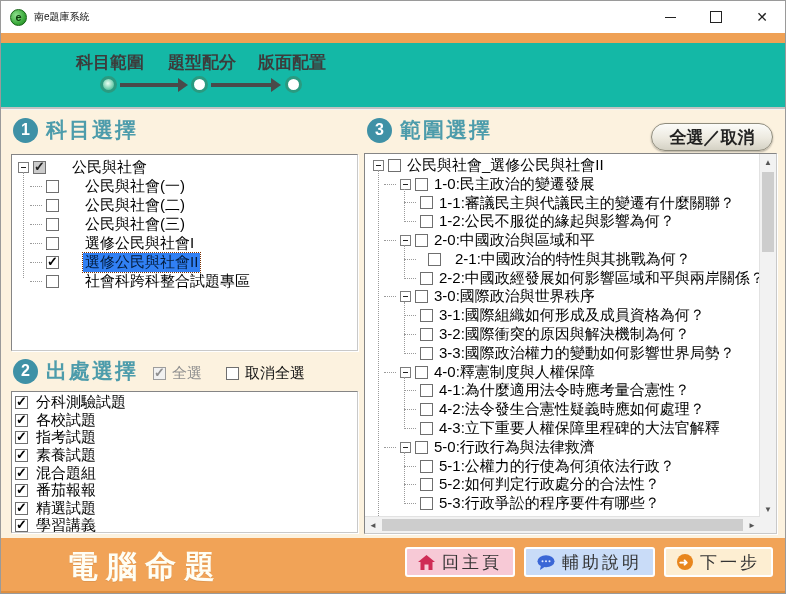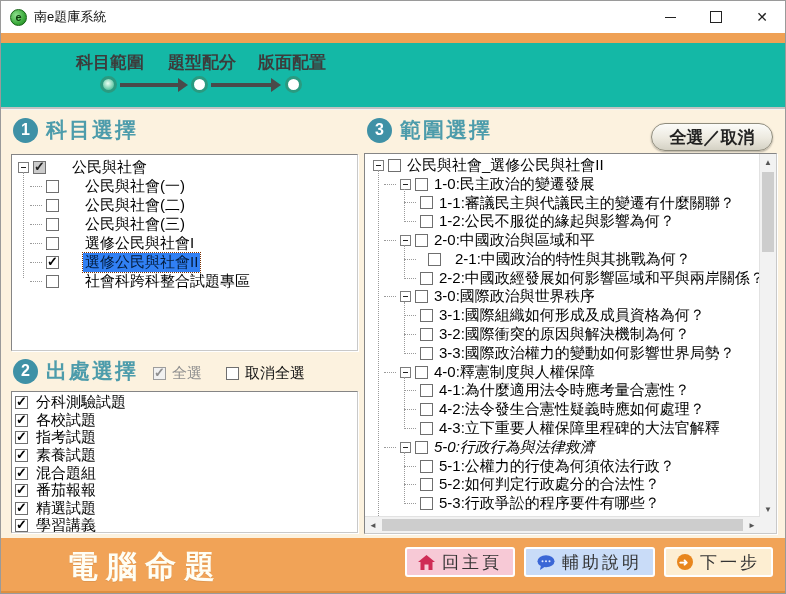--- a/index.html
+++ b/index.html
@@ -1,21 +1,21 @@
 <!DOCTYPE html>
 <html><head>
 <meta charset="utf-8">
 <style>
   html,body{margin:0;padding:0;background:#e8e8e8;font-family:"Liberation Sans",sans-serif;}
   .window{position:relative;width:786px;height:594px;background:#fcf2df;border:1px solid #9a9a9a;box-sizing:border-box;overflow:hidden;}
 
   
   .titlebar{position:absolute;left:0;top:0;width:100%;height:32px;background:#ffffff;display:flex;align-items:center;padding-left:9px;box-sizing:border-box;gap:7px;}
   .app-icon{width:17px;height:17px;border-radius:50%;background:radial-gradient(circle at 35% 35%, #8fe08f, #3cab3c 60%, #1c7a1c);border:1px solid #156315;color:#0c3b0c;font-size:11px;font-weight:bold;display:flex;align-items:center;justify-content:center;box-sizing:border-box;}
-  .title-text{font-size:13px;color:#111;}
+  .title-text{font-size:10px;color:#111;}
   .win-controls{position:absolute;right:0;top:0;height:32px;display:flex;}
   .wc{width:46px;height:32px;display:flex;align-items:center;justify-content:center;color:#222;}
   .wc-min i{display:block;width:11px;height:0;border-top:1px solid #222;}
   .wc-max i{display:block;width:10px;height:10px;border:1px solid #222;}
   .wc-close{font-size:14px;}
 
   
   .strip{position:absolute;left:0;top:32px;width:100%;height:10px;background:#efa155;}
   .header{position:absolute;left:0;top:42px;width:100%;height:64px;background:#14b8a6;}
   .groove{position:absolute;left:0;top:106px;width:100%;height:2px;background:#c2c2c2;border-bottom:1px solid #f3f3f3;}
@@ -308,21 +308,21 @@
             <span class="tlabel">4-2:法令發生合憲性疑義時應如何處理？</span>
           </div>
           <div class="trow3" style="margin-left: 36px;">
             <span class="dh"></span>
             <span class="cb"></span>
             <span class="tlabel">4-3:立下重要人權保障里程碑的大法官解釋</span>
           </div>
           <div class="vline" style="left: 36px; top: 14px; bottom: 9px;"></div>
         </div>
         <div class="group">
-          <div class="trow3" style="margin-left: 16px; font-style: italic;">
+          <div class="trow3" style="margin-left: 16px;">
             <span class="dh"></span>
             <span class="exp"></span>
             <span class="cb"></span>
             <span class="tlabel">5-0:行政行為與法律救濟</span>
           </div>
           <div class="trow3" style="margin-left: 36px;">
             <span class="dh"></span>
             <span class="cb"></span>
             <span class="tlabel">5-1:公權力的行使為何須依法行政？</span>
           </div>

